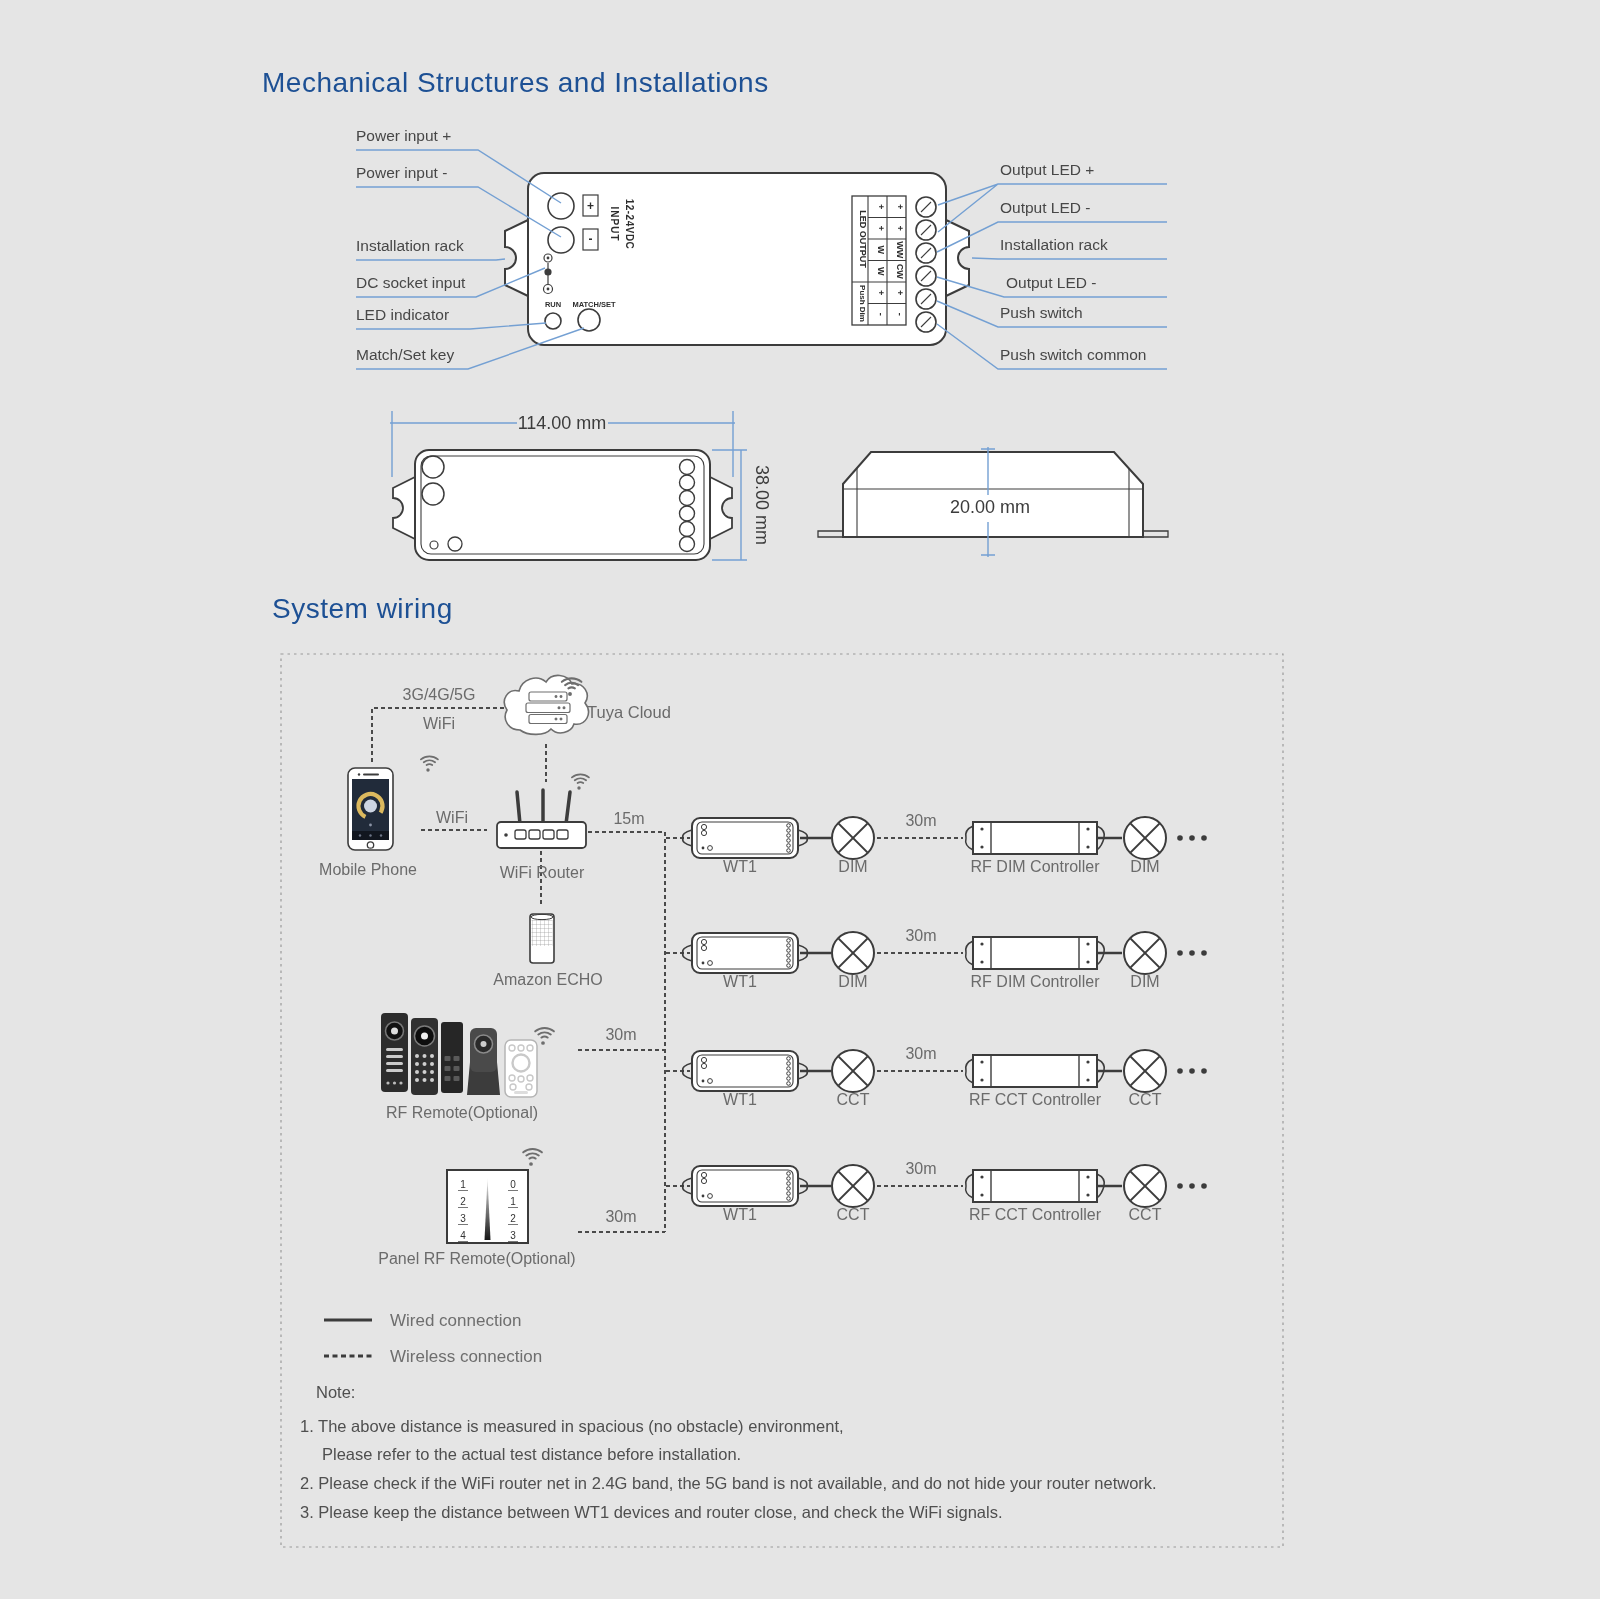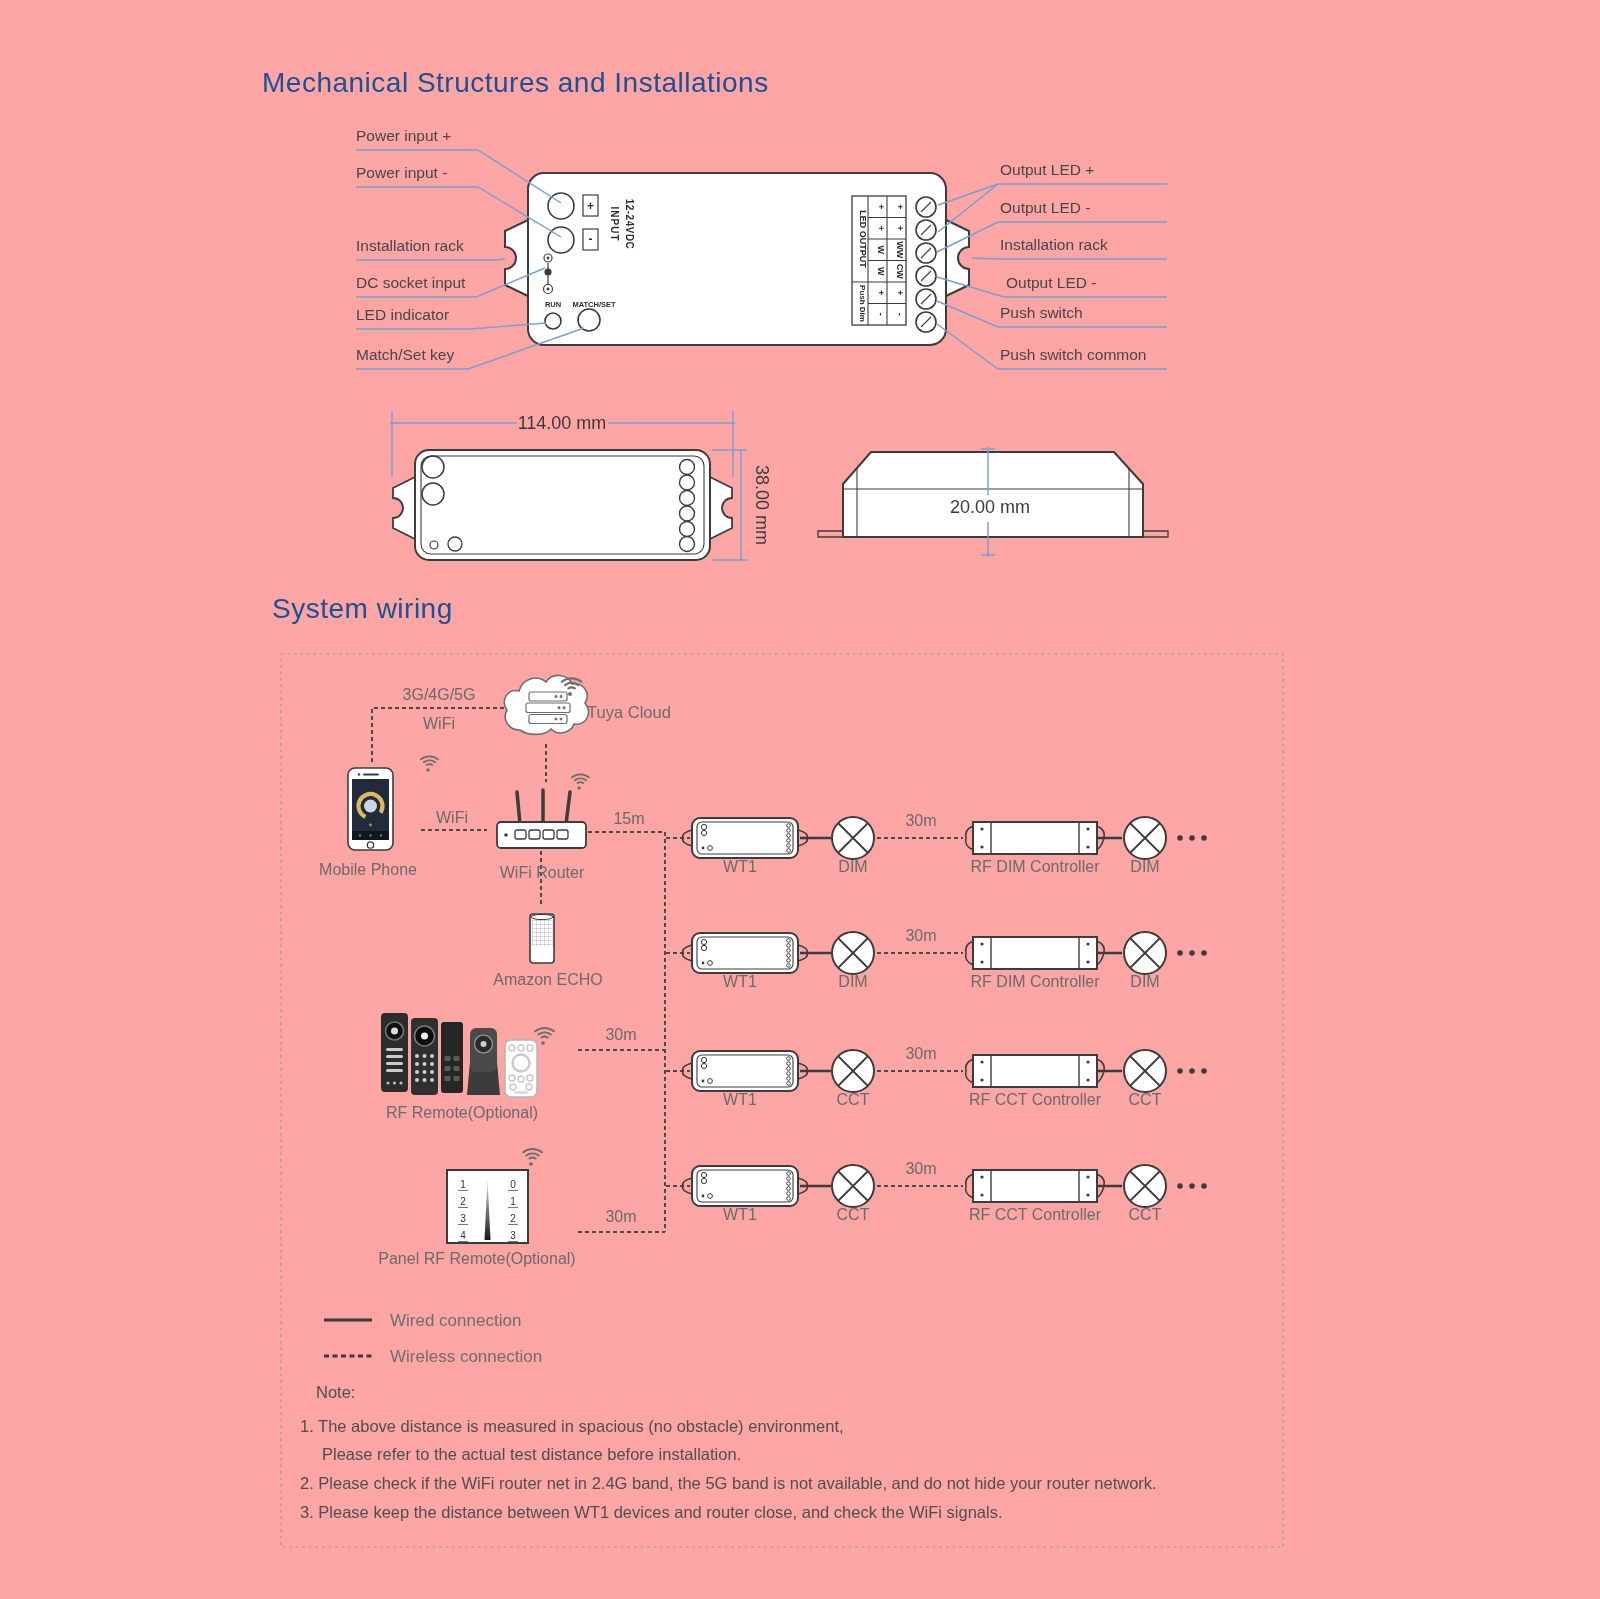--- a/index.html
+++ b/index.html
@@ -1,16 +1,16 @@
 <!DOCTYPE html>
 <html><head>
 <meta charset="utf-8">
 <style>
   html,body{margin:0;padding:0;background:#ffffff;}
-  #page{position:relative;width:1600px;height:1599px;background:#fca5a5;overflow:hidden;}
+  #page{position:relative;width:1600px;height:1599px;background:#e5e5e5;overflow:hidden;}
   svg{display:block;}
   svg text{font-family:"Liberation Sans","DejaVu Sans",sans-serif;}
   .t-title{fill:#1d5094;font-size:28px;letter-spacing:.5px;}
   .t-label{fill:#474747;font-size:15.5px;}
   .t-labelr{fill:#474747;font-size:15.5px;}
   .t-wlabel{fill:#6b6b6b;font-size:16px;text-anchor:middle;}
   .t-dim{fill:#3c3c3c;font-size:18px;text-anchor:middle;}
   .t-tiny{fill:#2e2e2e;font-size:9px;font-weight:bold;text-anchor:middle;}
   .t-tiny2{fill:#2e2e2e;font-size:7.5px;font-weight:bold;text-anchor:middle;}
   .t-note{fill:#4f4f4f;font-size:16.5px;}

